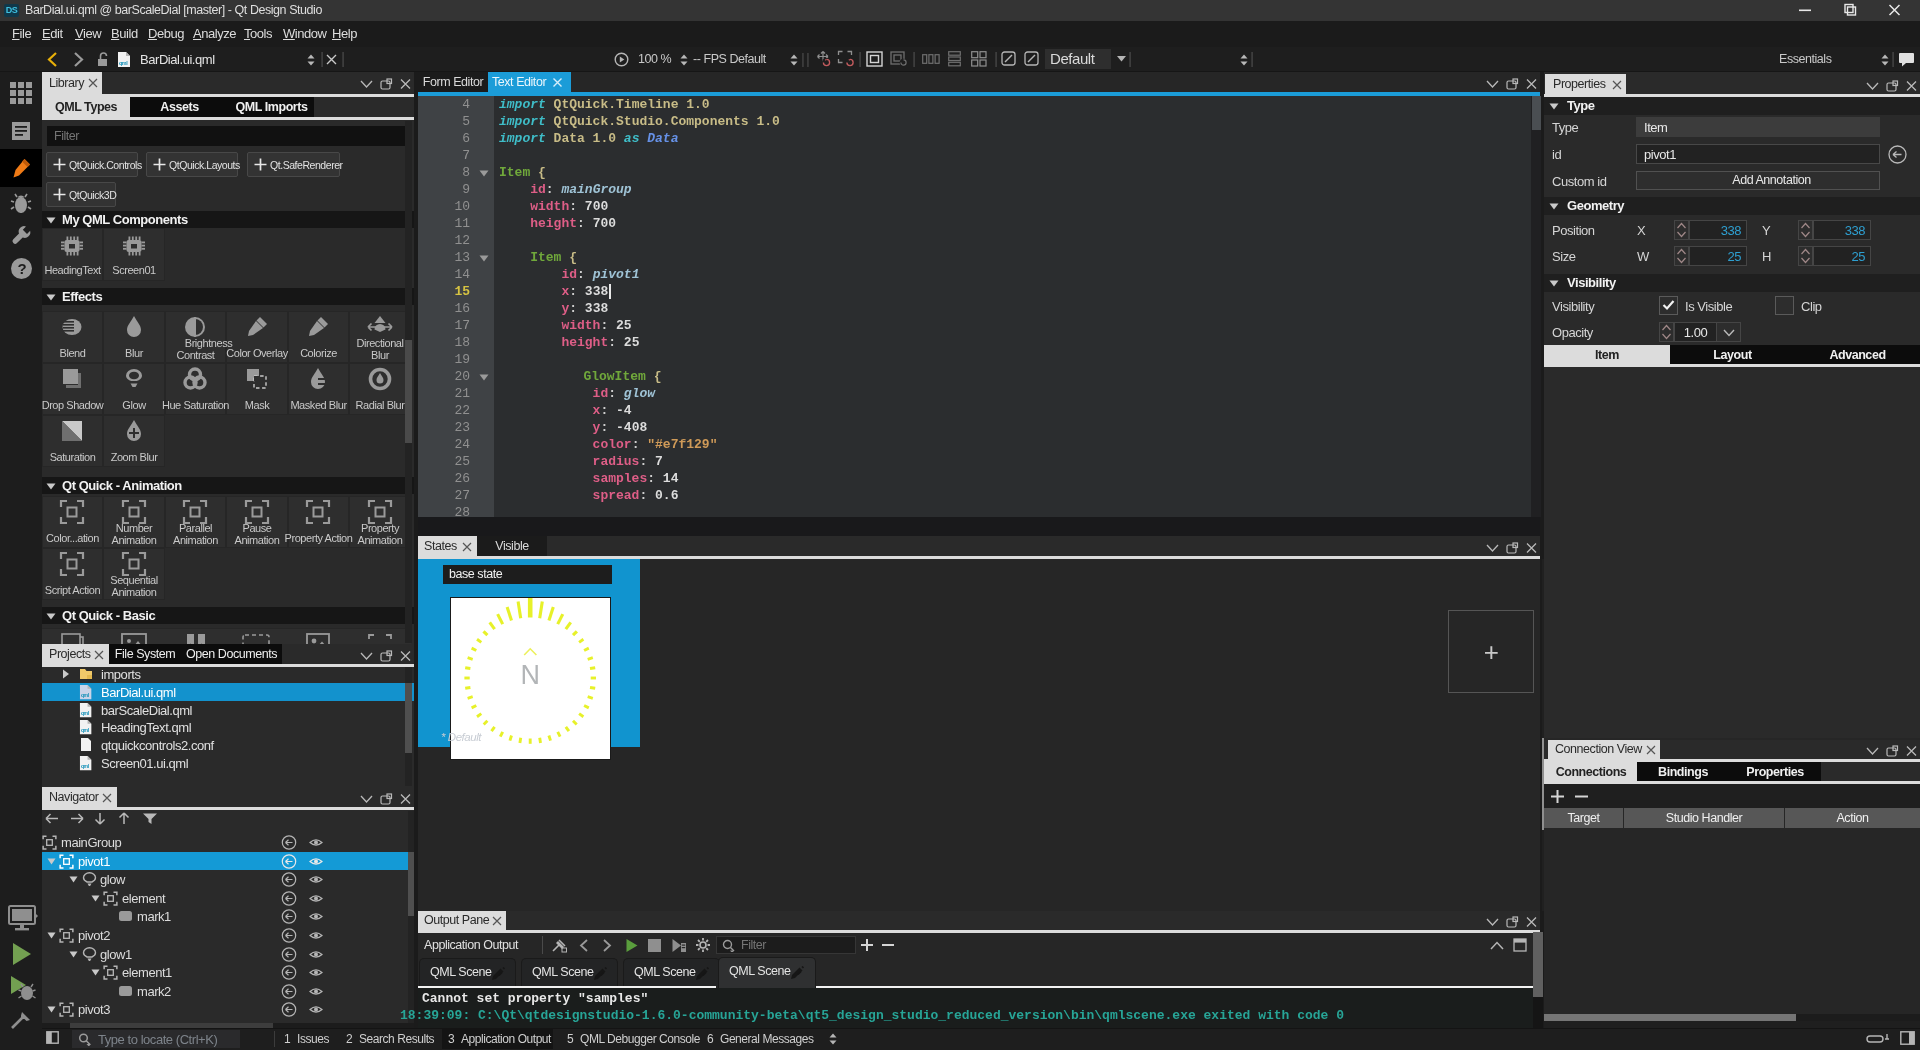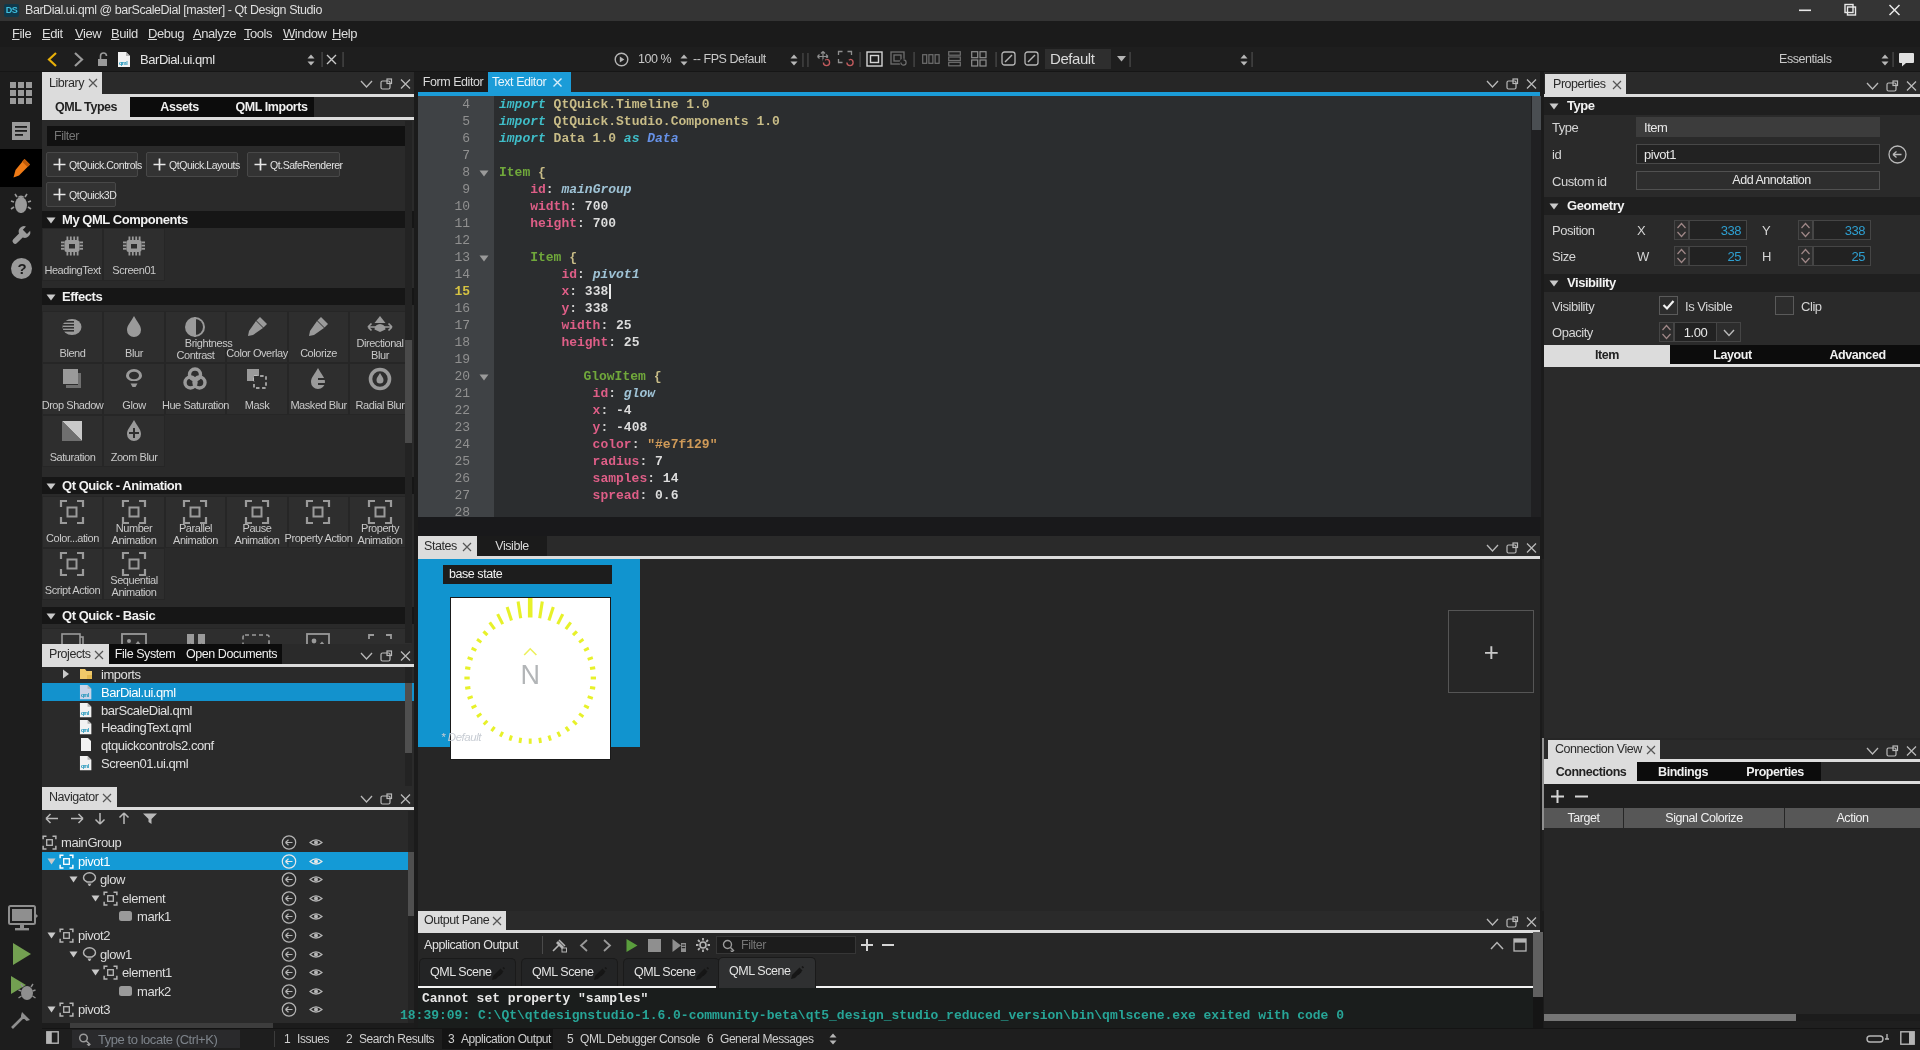--- a/index.html
+++ b/index.html
@@ -1053,21 +1053,21 @@
 <div class="abs" style="left:1544px;top:784px;width:376px;height:24px;background:#1f1f1f;"></div>
 <svg class="abs" style="left:1550px;top:789px" width="15" height="15" viewBox="0 0 15 15">
     <path d="M7.5 1 V14 M1 7.5 H14" stroke="#d5d5d5" stroke-width="2"></path>
   </svg>
 <svg class="abs" style="left:1574px;top:789px" width="15" height="15" viewBox="0 0 15 15">
     <path d="M1 7.5 H14" stroke="#d5d5d5" stroke-width="2"></path>
   </svg>
 <div class="abs" style="left:1544px;top:808px;width:79px;height:20px;background:#575757;"></div>
 <div class="abs" style="left:1544px;top:811px;width:79px;text-align:center;color:#f0f0f0;font-size:12.5px;">Target</div>
 <div class="abs" style="left:1624px;top:808px;width:160px;height:20px;background:#575757;"></div>
-<div class="abs" style="left:1624px;top:811px;width:160px;text-align:center;color:#f0f0f0;font-size:12.5px;">Signal Colorize</div>
+<div class="abs" style="left:1624px;top:811px;width:160px;text-align:center;color:#f0f0f0;font-size:12.5px;">Studio Handler</div>
 <div class="abs" style="left:1785px;top:808px;width:135px;height:20px;background:#575757;"></div>
 <div class="abs" style="left:1785px;top:811px;width:135px;text-align:center;color:#f0f0f0;font-size:12.5px;">Action</div>
 <div class="abs" style="left:1544px;top:828px;width:376px;height:186px;background:#262626;"></div>
 <div class="abs" style="left:1544px;top:1014px;width:376px;height:7px;background:#1c1c1c;"></div>
 <div class="abs" style="left:1544px;top:1014px;width:252px;height:7px;background:#757575;"></div>
 <div class="abs" style="left:1544px;top:1021px;width:376px;height:7px;background:#1f1f1f;"></div>
 <div class="abs" style="left:42px;top:1028px;width:1878px;height:22px;background:#1e1e1e;border-top:1px solid #141414;"></div>
 <svg class="abs" style="left:46px;top:1031px" width="13" height="13" viewBox="0 0 13 13">
     <rect x="0.8" y="0.8" width="11.4" height="11.4" fill="none" stroke="#b5b5b5" stroke-width="1.4"></rect>
     <rect x="0.8" y="0.8" width="5" height="11.4" fill="#b5b5b5"></rect>

